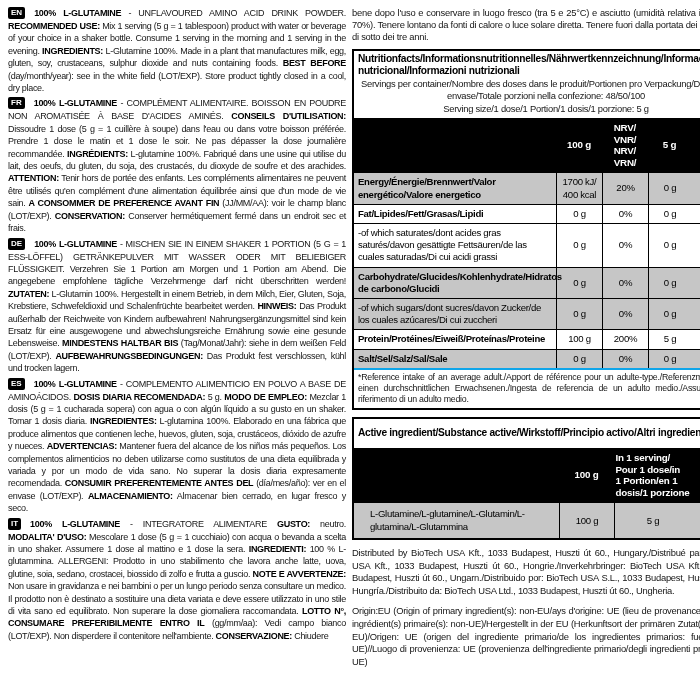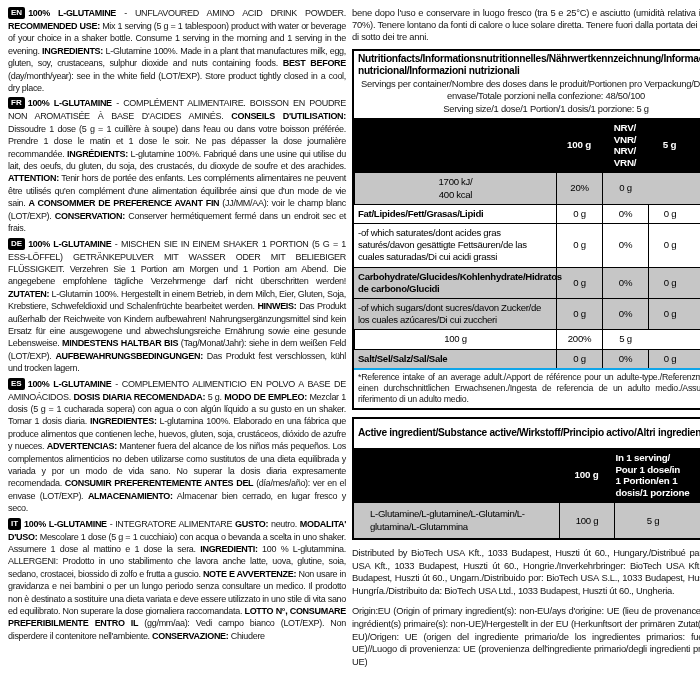--- a/index.html
+++ b/index.html
@@ -6,21 +6,21 @@
   .label { position:relative; width:700px; height:700px; background:#fff; overflow:hidden;
            font-family:"Liberation Sans", sans-serif; color:#000; }
   .col-left  { position:absolute; left:8px;  top:7px; width:338px; }
   .col-right { position:absolute; left:352px; top:7px; width:388px; }
 
   .sec { margin:0 0 3px 0; font-size:9px; letter-spacing:-0.3px; line-height:12.4px;
          text-align:justify; color:#151515; }
   .b { font-weight:bold; color:#000; }
   .badge { display:inline-block; background:#000; color:#fff; font-weight:bold;
            font-size:8px; line-height:10px; padding:1px 3px; border-radius:2px;
-           margin-right:3px; letter-spacing:0; position:relative; top:-1px; }
+           margin-right:9px; letter-spacing:0; position:relative; top:-1px; }
 
   .body-text { margin:0 0 7px 0; font-size:9.4px; letter-spacing:-0.25px; line-height:12.8px;
                text-align:justify; color:#151515; }
   .body-text.tight { line-height:12.2px; margin-bottom:5px; }
 
   .box { border:2px solid #000; margin:0 0 7px 0; }
   .box-head { padding:2px 4px 3px 4px; }
   .box-title { font-weight:bold; font-size:10.2px; letter-spacing:-0.3px; line-height:12.6px; }
   .box-sub { font-size:9.4px; letter-spacing:-0.25px; line-height:12.4px; color:#151515;text-align:center; }
 
@@ -75,20 +75,21 @@
         <div class="hcell"></div>
         <div class="hcell">100 g</div>
         <div class="hcell">NRV/
 VNR/
 NRV/
 VRN/</div>
         <div class="hcell">5 g</div>
       </div>
       <div id="nut-rows">
           <div class="grid4 nrow shaded">
+            <div class="ncell lab b">Energy/Énergie/Brennwert/Valor energético/Valore energetico</div>
             <div class="ncell val">1700 kJ/
 400 kcal</div>
             <div class="ncell val">20%</div>
             <div class="ncell val">0 g</div>
           </div>
           <div class="grid4 nrow">
             <div class="ncell lab b">Fat/Lipides/Fett/Grasas/Lipidi</div>
             <div class="ncell val">0 g</div>
             <div class="ncell val">0%</div>
             <div class="ncell val">0 g</div>
@@ -105,20 +106,21 @@
             <div class="ncell val">0%</div>
             <div class="ncell val">0 g</div>
           </div>
           <div class="grid4 nrow shaded">
             <div class="ncell lab">-of which sugars/dont sucres/davon Zucker/de los cuales azúcares/Di cui zuccheri</div>
             <div class="ncell val">0 g</div>
             <div class="ncell val">0%</div>
             <div class="ncell val">0 g</div>
           </div>
           <div class="grid4 nrow">
+            <div class="ncell lab b">Protein/Protéines/Eiweiß/Proteínas/Proteine</div>
             <div class="ncell val">100 g</div>
             <div class="ncell val">200%</div>
             <div class="ncell val">5 g</div>
           </div>
           <div class="grid4 nrow shaded">
             <div class="ncell lab b">Salt/Sel/Salz/Sal/Sale</div>
             <div class="ncell val">0 g</div>
             <div class="ncell val">0%</div>
             <div class="ncell val">0 g</div>
           </div>

